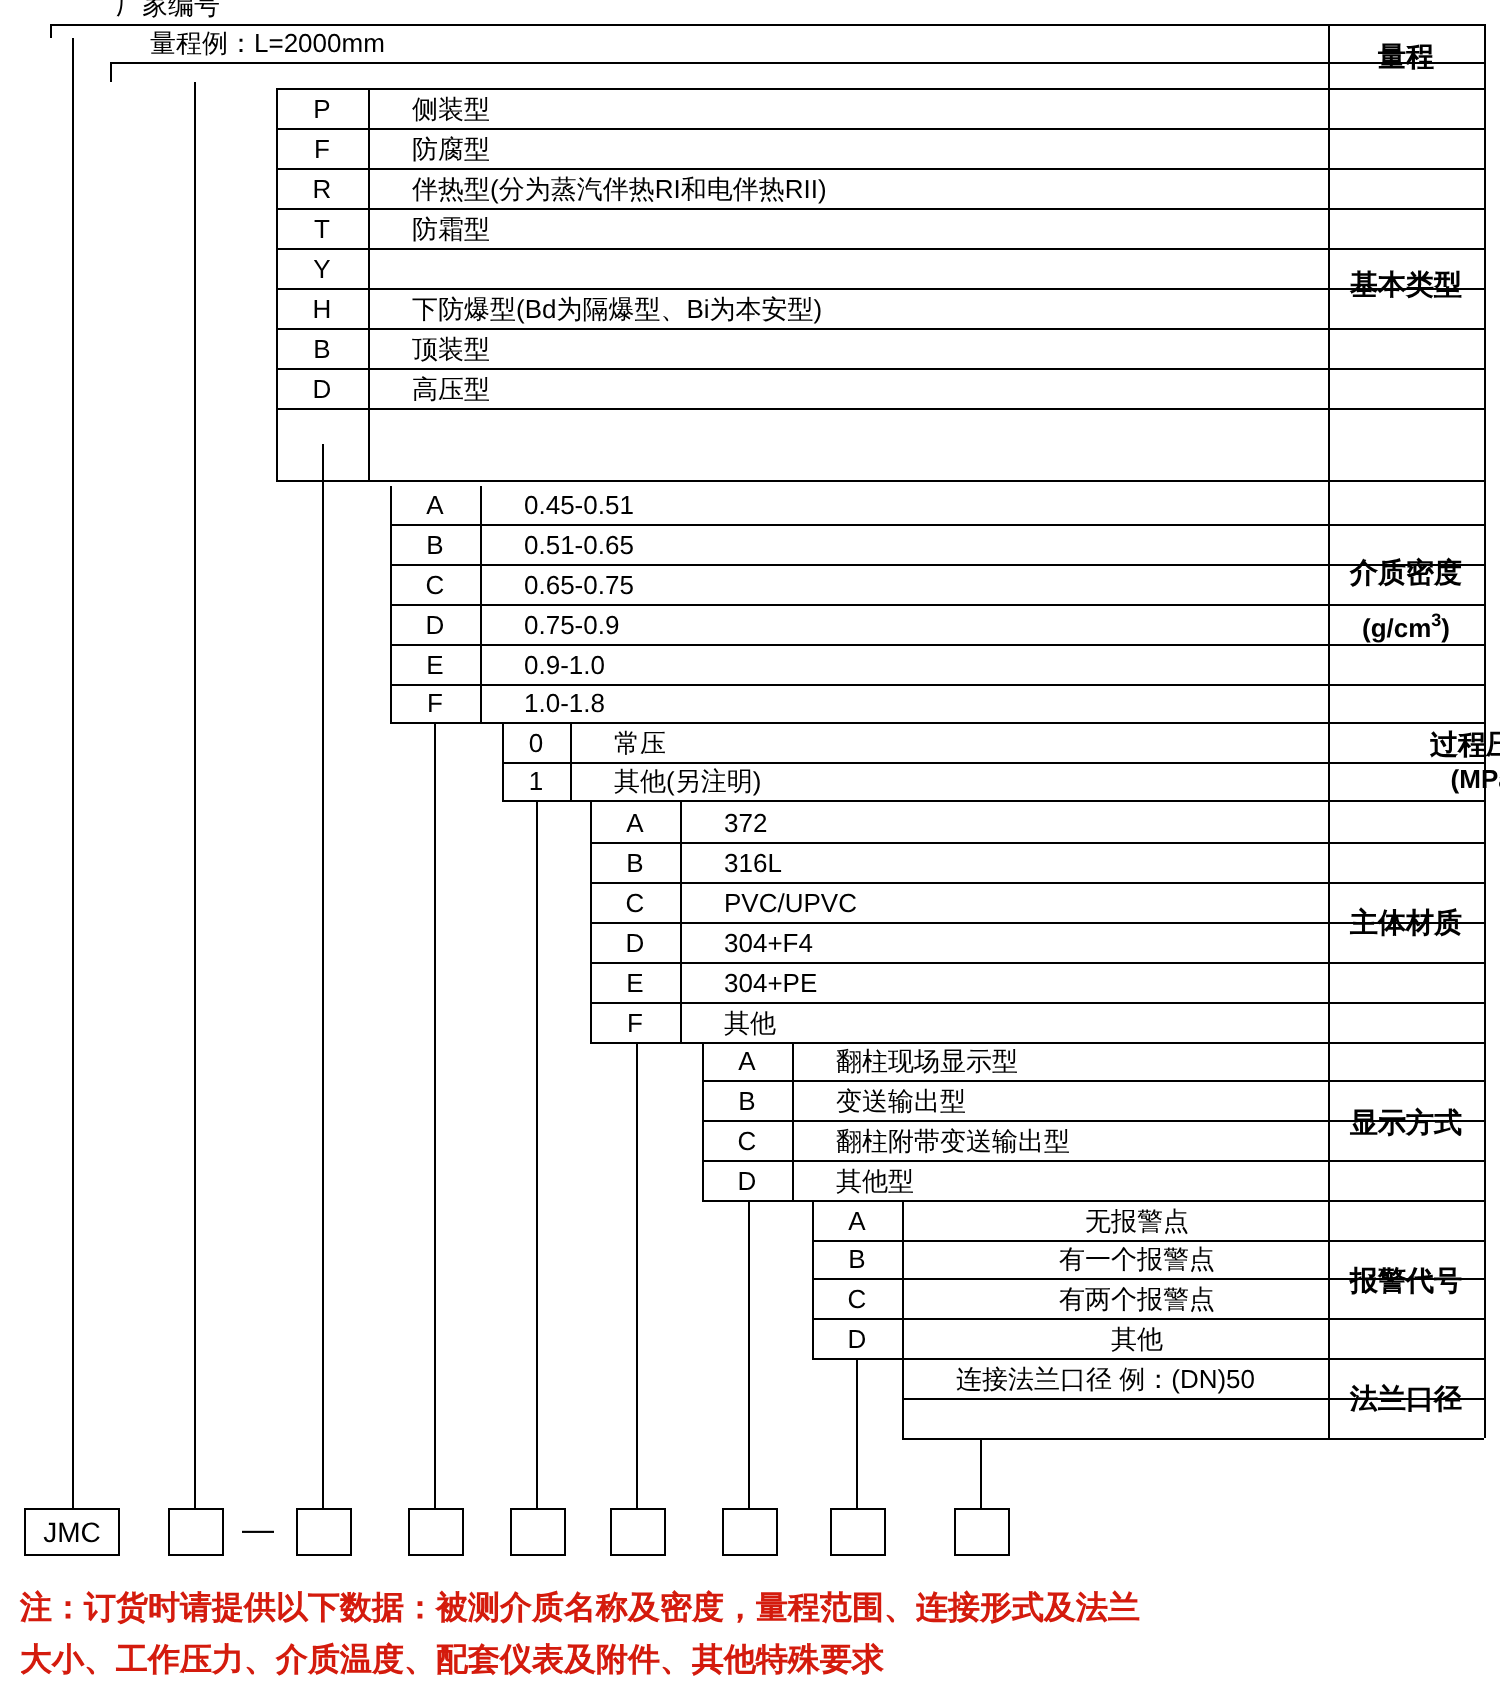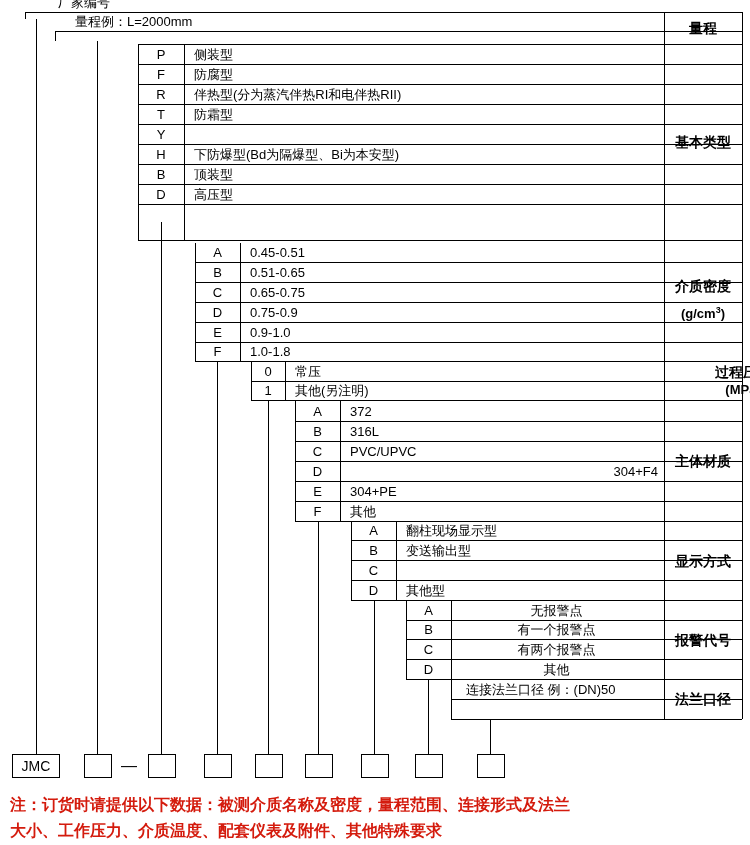--- a/index.html
+++ b/index.html
@@ -18,20 +18,21 @@
     font-size:13px;
     line-height:20px;
     white-space:nowrap;
   }
   .code{
     text-align:center;
   }
   .desc{
     text-align:left;
     padding-left:6px;
+    margin-left:12px;
   }
   .rowline{
     position:absolute;
     background:#000;
     height:1px;
   }
   .vline{
     position:absolute;
     background:#000;
     width:1px;
@@ -191,31 +192,32 @@
   <div class="cell code" style="left:251px;top:381px;width:34px;">1</div>
   <div class="cell desc" style="left:289px;top:381px;width:369px;">其他(另注明)</div>
 
   <div class="cell code" style="left:295px;top:402px;width:45px;">A</div>
   <div class="cell desc" style="left:344px;top:402px;width:314px;">372</div>
   <div class="cell code" style="left:295px;top:422px;width:45px;">B</div>
   <div class="cell desc" style="left:344px;top:422px;width:314px;">316L</div>
   <div class="cell code" style="left:295px;top:442px;width:45px;">C</div>
   <div class="cell desc" style="left:344px;top:442px;width:314px;">PVC/UPVC</div>
   <div class="cell code" style="left:295px;top:462px;width:45px;">D</div>
-  <div class="cell desc" style="left:344px;top:462px;width:314px;text-align:right;">304+F4</div>
+  <div class="cell desc" style="left:344px;top:462px;width:314px;">304+F4</div>
   <div class="cell code" style="left:295px;top:482px;width:45px;">E</div>
   <div class="cell desc" style="left:344px;top:482px;width:314px;">304+PE</div>
   <div class="cell code" style="left:295px;top:502px;width:45px;">F</div>
   <div class="cell desc" style="left:344px;top:502px;width:314px;">其他</div>
 
   <div class="cell code" style="left:351px;top:521px;width:45px;">A</div>
   <div class="cell desc" style="left:400px;top:521px;width:258px;">翻柱现场显示型</div>
   <div class="cell code" style="left:351px;top:541px;width:45px;">B</div>
   <div class="cell desc" style="left:400px;top:541px;width:258px;">变送输出型</div>
   <div class="cell code" style="left:351px;top:561px;width:45px;">C</div>
+  <div class="cell desc" style="left:400px;top:561px;width:258px;">翻柱附带变送输出型</div>
   <div class="cell code" style="left:351px;top:581px;width:45px;">D</div>
   <div class="cell desc" style="left:400px;top:581px;width:258px;">其他型</div>
 
   <div class="cell code" style="left:406px;top:601px;width:45px;">A</div>
   <div class="cell desc" style="left:455px;top:601px;width:203px;text-align:center;padding-left:0;">无报警点</div>
   <div class="cell code" style="left:406px;top:620px;width:45px;">B</div>
   <div class="cell desc" style="left:455px;top:620px;width:203px;text-align:center;padding-left:0;">有一个报警点</div>
   <div class="cell code" style="left:406px;top:640px;width:45px;">C</div>
   <div class="cell desc" style="left:455px;top:640px;width:203px;text-align:center;padding-left:0;">有两个报警点</div>
   <div class="cell code" style="left:406px;top:660px;width:45px;">D</div>

